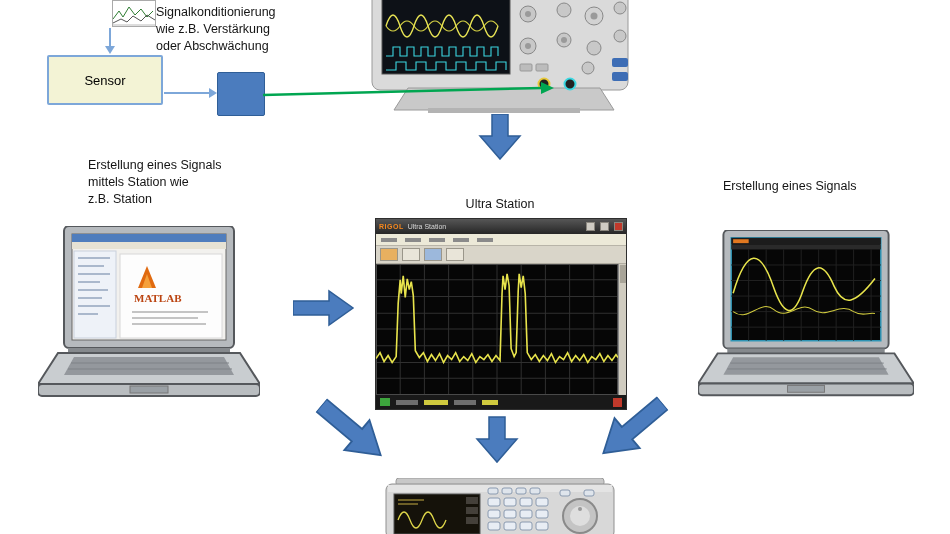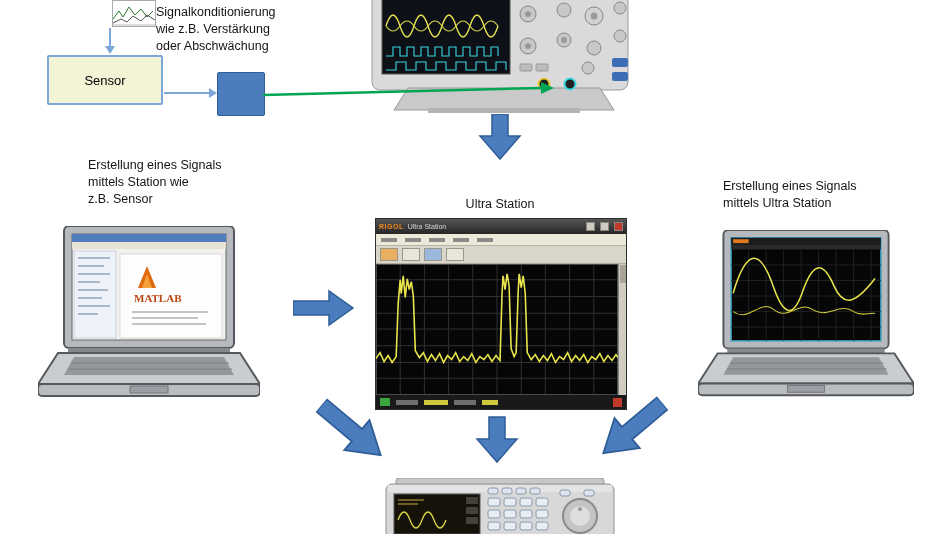--- a/index.html
+++ b/index.html
@@ -152,21 +152,21 @@
       <span class="st-yellow"></span>
       <span class="st-dash"></span>
       <span class="st-yellow" style="width:16px"></span>
       <span class="st-red"></span>
     </div>
   </div>
 
   <div class="abs note" style="left:88px;top:157px;width:180px">
     <div>Erstellung eines Signals</div>
     <div>mittels Station wie</div>
-    <div>z.B. Sensor</div>
+    <div>z.B. Station</div>
   </div>
 
   <svg class="abs" style="left:38px;top:226px" width="222" height="176" viewBox="0 0 222 176">
     <rect x="26" y="0" width="170" height="122" rx="5" fill="#b6babe" stroke="#55585c" stroke-width="2"></rect>
     <rect x="34" y="8" width="154" height="106" fill="#f2f1ee" stroke="#666"></rect>
     <rect x="34" y="8" width="154" height="8" fill="#4f7dbd"></rect>
     <rect x="34" y="16" width="154" height="7" fill="#e6e2d4"></rect>
     <rect x="36" y="25" width="42" height="87" fill="#eef2f8" stroke="#c8d0dc"></rect>
     <path d="M40,32 H72 M40,40 H66 M40,48 H72 M40,56 H62 M40,64 H70 M40,72 H64 M40,80 H72 M40,88 H60" stroke="#aab8cc" stroke-width="2"></path>
     <rect x="82" y="28" width="102" height="84" fill="#fdfdfd" stroke="#d8d8d8"></rect>
@@ -181,21 +181,20 @@
     <rect x="0" y="158" width="222" height="12" rx="4" fill="#b9bdc0" stroke="#55585c" stroke-width="2"></rect>
     <rect x="92" y="160" width="38" height="7" fill="#9aa0a5" stroke="#777"></rect>
   </svg>
 
   <svg class="abs" style="left:293px;top:288px" width="62" height="40" viewBox="0 0 62 40">
     <polygon points="0,13 36,13 36,3 60,20 36,37 36,27 0,27" fill="#4b7cbe" stroke="#2f5e97" stroke-width="1.5"></polygon>
   </svg>
 
   <div class="abs note" style="left:723px;top:178px;width:190px">
     <div>Erstellung eines Signals</div>
-    <div>mittels Ultra Station</div>
   </div>
 
   <svg class="abs" style="left:698px;top:230px" width="216" height="171" viewBox="0 0 222 176">
     <rect x="26" y="0" width="170" height="122" rx="5" fill="#b6babe" stroke="#55585c" stroke-width="2"></rect>
     <rect x="34" y="8" width="154" height="106" fill="#060606" stroke="#2f97b8" stroke-width="1.5"></rect>
     <rect x="34" y="8" width="154" height="7" fill="#1c1c1c"></rect>
     <rect x="36" y="9.5" width="16" height="4" fill="#e07820"></rect>
     <rect x="34" y="15" width="154" height="5" fill="#2a2a2a"></rect>
     <path d="M52,20 V114 M70,20 V114 M88,20 V114 M106,20 V114 M124,20 V114 M142,20 V114 M160,20 V114 M178,20 V114 M34,36 H188 M34,52 H188 M34,68 H188 M34,84 H188 M34,100 H188" stroke="#222" stroke-width="1"></path>
     <path d="M36,65 C50,18 64,18 78,60 C88,88 98,92 108,62 C118,34 128,30 140,58 C150,80 162,76 182,50" fill="none" stroke="#e8e44c" stroke-width="1.6"></path>

